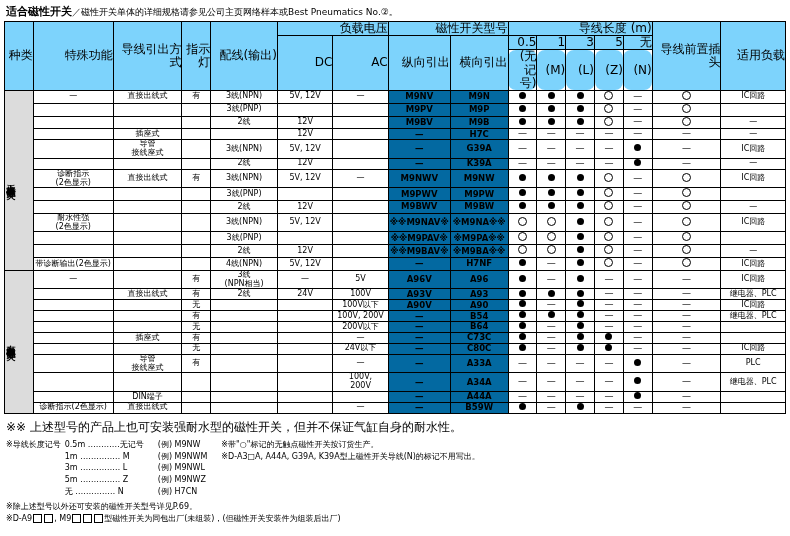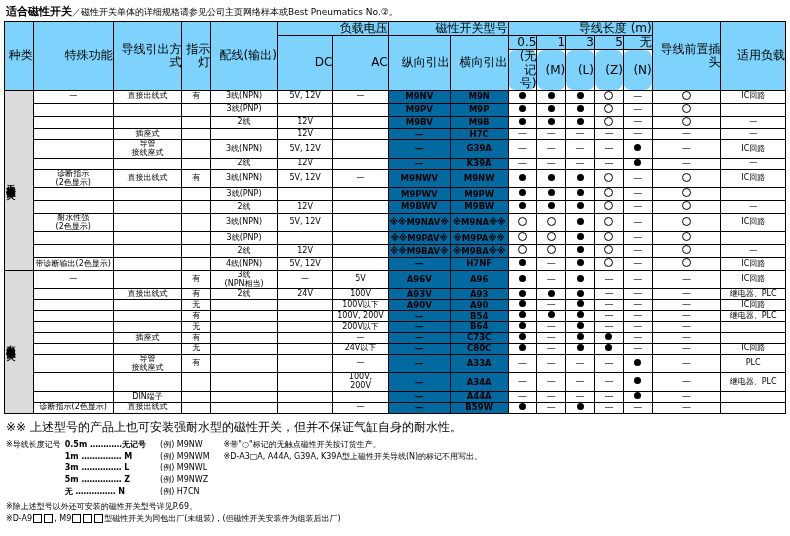--- a/index.html
+++ b/index.html
@@ -19,21 +19,21 @@
   .dash{font-size:9px;}
   .notes{margin:5px 6px 0 6px;font-size:12px;line-height:1.45;}
   .notes .indent{margin-left:12px;}
   .legend{margin:3px 6px 0 6px;font-size:8px;line-height:1.45;}
   .legend table{border-collapse:collapse;font-size:8px;}
   .legend td{padding:0 4px 0 0;vertical-align:top;line-height:1.45;white-space:nowrap;}
   .legend .col2{padding-left:10px;}
   .foot{margin:4px 6px 0 6px;font-size:8px;line-height:1.5;}
   .sq{display:inline-block;width:7px;height:7px;border:1px solid #000;background:#fff;vertical-align:middle;margin:0 1px;}
   .mini{font-size:7px;border-radius:8px;}
-  .nowrap{white-space:nowrap;font-weight:bold;}
+  .nowrap{white-space:nowrap;}
 </style>
 </head>
 <body>
 
 <div class="page">
 
   <div class="title">
     <span>适合磁性开关</span><span class="sub">／磁性开关单体的详细规格请参见公司主页网络样本或Best Pneumatics No.②。</span>
   </div>
 

